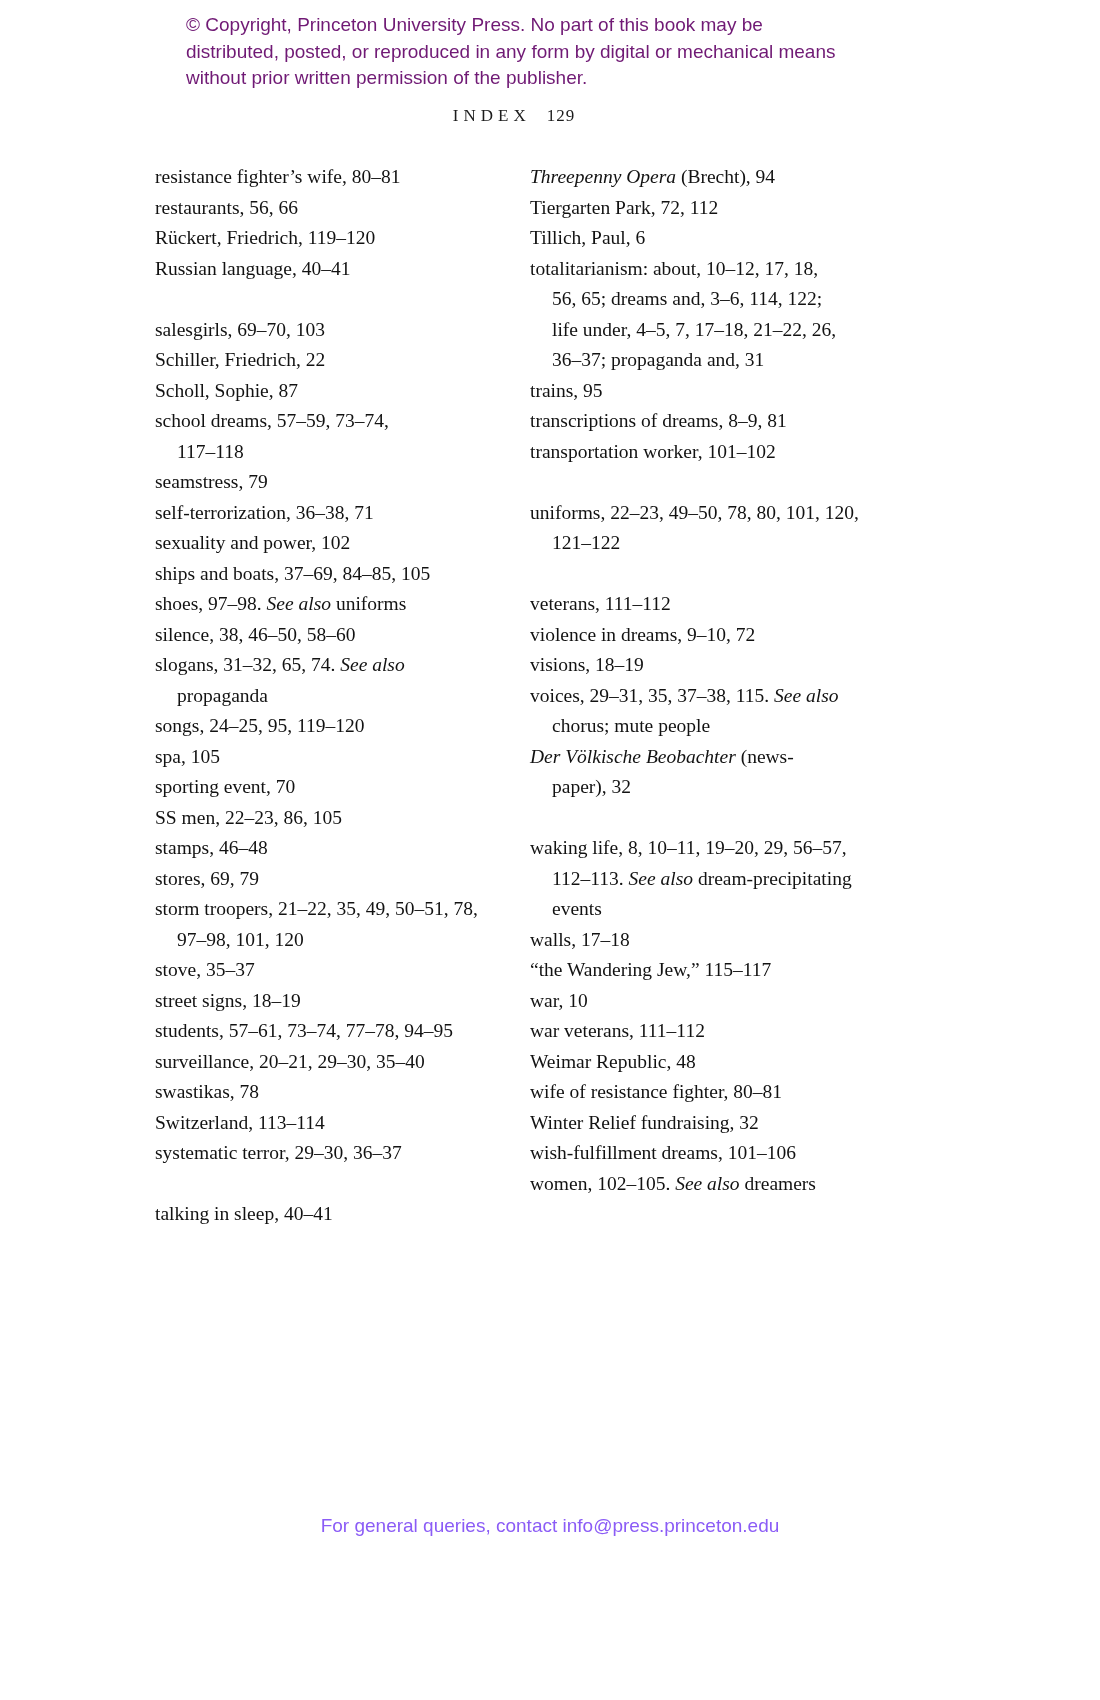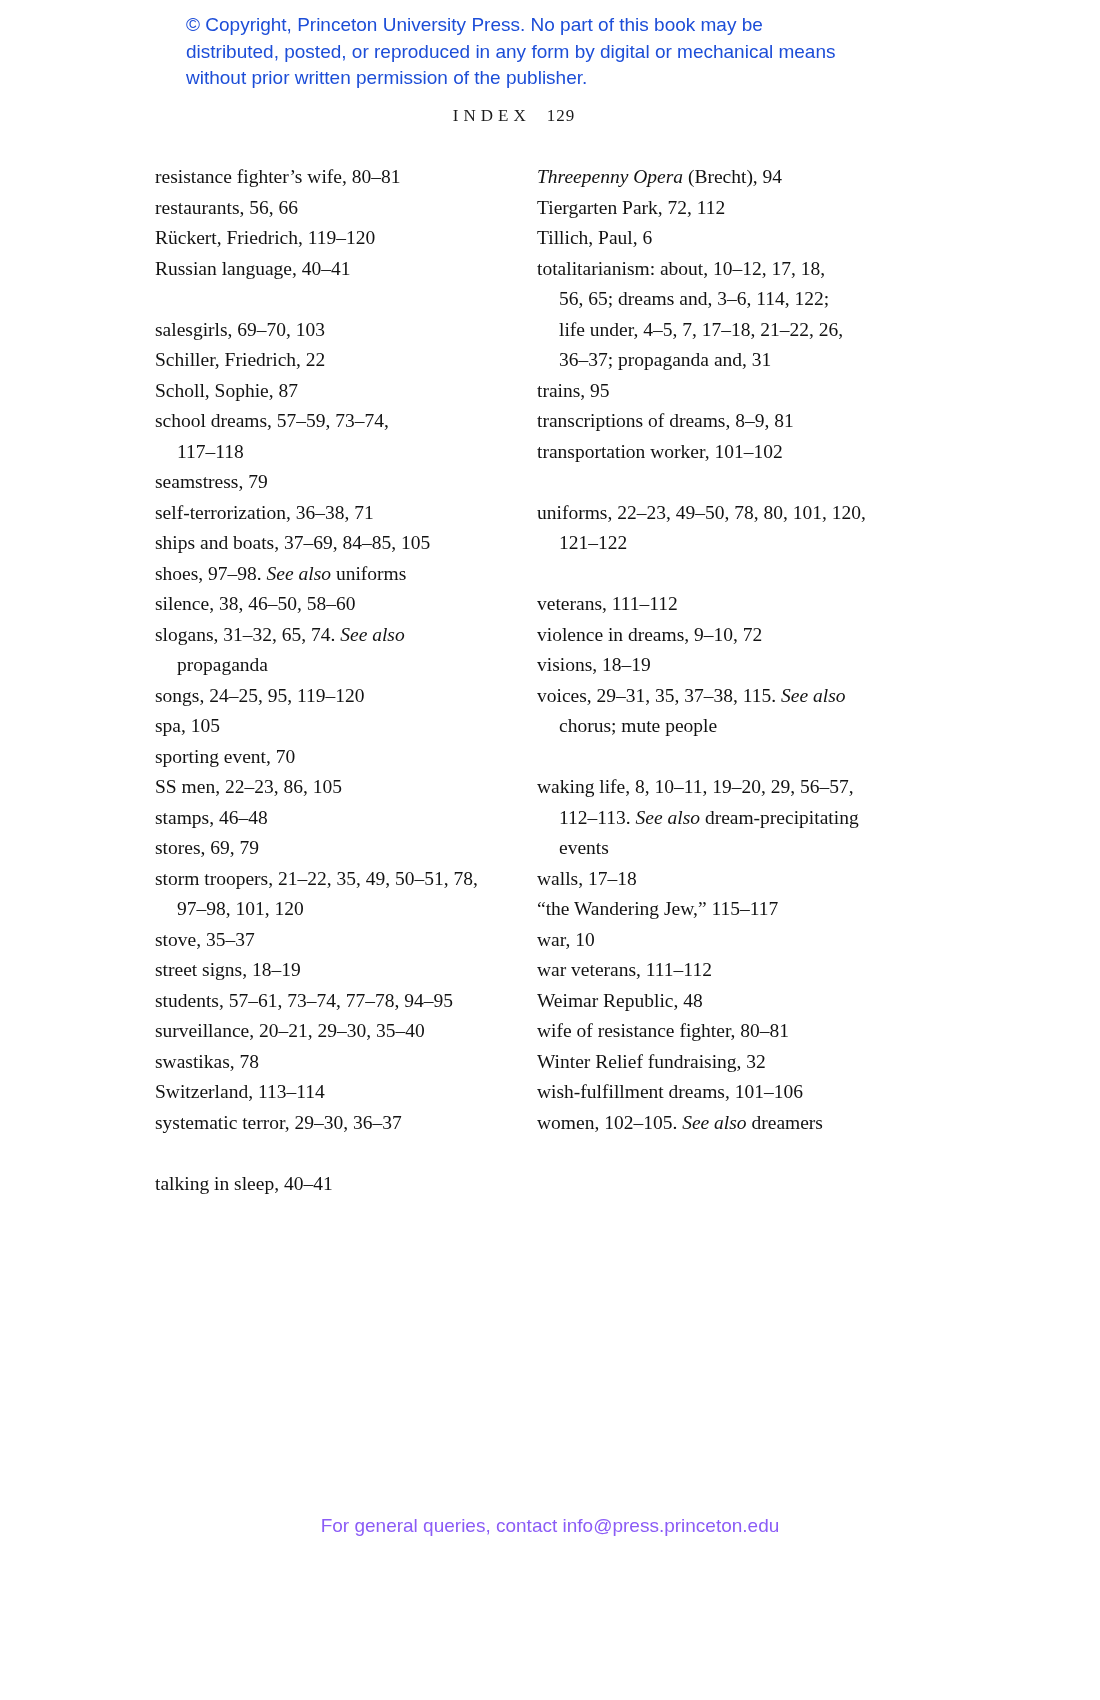--- a/index.html
+++ b/index.html
@@ -10,42 +10,42 @@
     width:1100px; height:1700px;
     color:#0a0a0a;
     font-family:"Liberation Serif", serif;
     overflow:hidden;
   }
   .copyright-block {
     position:absolute;
     top:12px; left:186px; width:668px;
     font-family:"Liberation Sans", sans-serif;
     font-size:19px; line-height:26.5px;
-    color:#1d4ed8;
+    color:#701a75;
   }
   .index-header {
     position:absolute;
     top:106px; left:155px; width:718px;
     text-align:center;
     font-size:17px;
     color:#1c1c1c;
   }
   .index-header .section-title {
     letter-spacing:5px;
     font-variant:small-caps;
     text-transform:uppercase;
   }
   .index-header .page-number {
     margin-left:16px;
     letter-spacing:1px;
   }
   .columns {
     position:absolute;
     top:162px; left:155px;
-    display:flex; gap:30px;
+    display:flex; gap:23px;
   }
   .col { width:352px; }
   .index-entry {
     font-size:19.5px;
     line-height:30.5px;
     padding-left:22px;
     text-indent:-22px;
     color:#121212;
   }
   .index-spacer { height:30.5px; }
@@ -74,20 +74,21 @@
       <div class="index-entry"><span>restaurants, 56, 66</span></div>
       <div class="index-entry"><span>Rückert, Friedrich, 119–120</span></div>
       <div class="index-entry"><span>Russian language, 40–41</span></div>
       <div class="index-spacer"></div>
       <div class="index-entry"><span>salesgirls, 69–70, 103</span></div>
       <div class="index-entry"><span>Schiller, Friedrich, 22</span></div>
       <div class="index-entry"><span>Scholl, Sophie, 87</span></div>
       <div class="index-entry"><span>school dreams, 57–59, 73–74,</span><br><span>117–118</span></div>
       <div class="index-entry"><span>seamstress, 79</span></div>
       <div class="index-entry"><span>self-terrorization, 36–38, 71</span></div>
+      <div class="index-entry"><span>sexuality and power, 102</span></div>
       <div class="index-entry"><span>ships and boats, 37–69, 84–85, 105</span></div>
       <div class="index-entry"><span>shoes, 97–98. </span><span class="it">See also</span><span> uniforms</span></div>
       <div class="index-entry"><span>silence, 38, 46–50, 58–60</span></div>
       <div class="index-entry"><span>slogans, 31–32, 65, 74. </span><span class="it">See also</span><br><span>propaganda</span></div>
       <div class="index-entry"><span>songs, 24–25, 95, 119–120</span></div>
       <div class="index-entry"><span>spa, 105</span></div>
       <div class="index-entry"><span>sporting event, 70</span></div>
       <div class="index-entry"><span>SS men, 22–23, 86, 105</span></div>
       <div class="index-entry"><span>stamps, 46–48</span></div>
       <div class="index-entry"><span>stores, 69, 79</span></div>
@@ -110,20 +111,21 @@
       <div class="index-entry"><span>trains, 95</span></div>
       <div class="index-entry"><span>transcriptions of dreams, 8–9, 81</span></div>
       <div class="index-entry"><span>transportation worker, 101–102</span></div>
       <div class="index-spacer"></div>
       <div class="index-entry"><span>uniforms, 22–23, 49–50, 78, 80, 101, 120,</span><br><span>121–122</span></div>
       <div class="index-spacer"></div>
       <div class="index-entry"><span>veterans, 111–112</span></div>
       <div class="index-entry"><span>violence in dreams, 9–10, 72</span></div>
       <div class="index-entry"><span>visions, 18–19</span></div>
       <div class="index-entry"><span>voices, 29–31, 35, 37–38, 115. </span><span class="it">See also</span><br><span>chorus; mute people</span></div>
+      <div class="index-entry"><span class="it">Der Völkische Beobachter</span><span> (news-</span><br><span>paper), 32</span></div>
       <div class="index-spacer"></div>
       <div class="index-entry"><span>waking life, 8, 10–11, 19–20, 29, 56–57,</span><br><span>112–113. </span><span class="it">See also</span><span> dream-precipitating</span><br><span>events</span></div>
       <div class="index-entry"><span>walls, 17–18</span></div>
       <div class="index-entry"><span>“the Wandering Jew,” 115–117</span></div>
       <div class="index-entry"><span>war, 10</span></div>
       <div class="index-entry"><span>war veterans, 111–112</span></div>
       <div class="index-entry"><span>Weimar Republic, 48</span></div>
       <div class="index-entry"><span>wife of resistance fighter, 80–81</span></div>
       <div class="index-entry"><span>Winter Relief fundraising, 32</span></div>
       <div class="index-entry"><span>wish-fulfillment dreams, 101–106</span></div>

